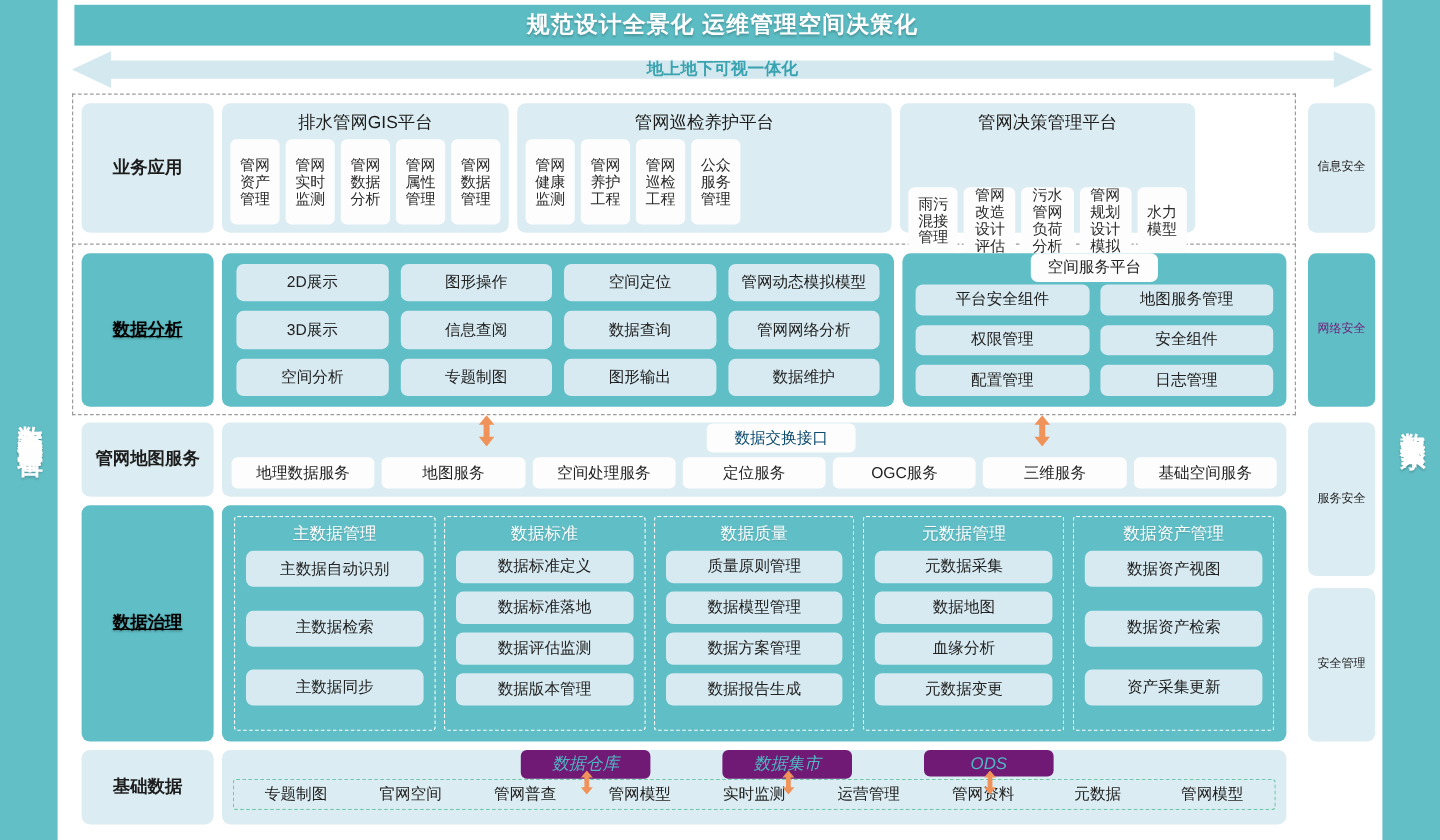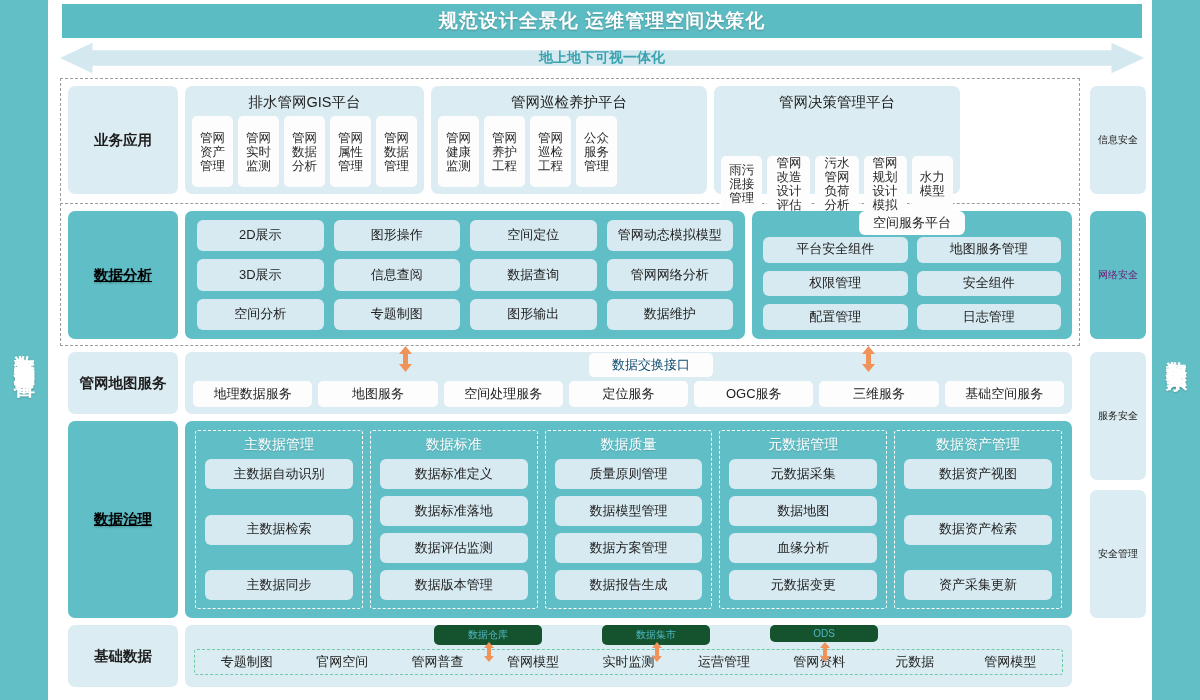--- a/index.html
+++ b/index.html
@@ -75,21 +75,21 @@
     padding: 3px 0 4px 0; white-space: nowrap;
   }
   .biz-items { display: flex; gap: 5px; flex: 1 1 auto; }
   .biz-cell {
     background: #fdfdfe; border-radius: 5px; width: 41px;
     display: flex; align-items: center; justify-content: center;
     font-size: 12.5px; line-height: 1.12; color: #2b2b2b; text-align: center;
     writing-mode: horizontal-tb; word-break: break-all; padding: 0 4px;
   }
   #g-gis { width: 239px; }
-  #g-xj  { width: 276px; }
+  #g-xj  { width: 312px; }
   #g-js  { width: 246px; gap: 40px; }
   #g-js .biz-cell { width: 50px; }
   #g-js .biz-cell.wide { width: 52px; }
 
   
   #row-ana { left: 68px; top: 211px; width: 1004px; height: 128px; gap: 7px; }
   #row-ana .row-label { width: 110px; }
   #ana-main {
     background: #5fbec6; border-radius: 7px; width: 560px; flex: 0 0 auto;
     display: flex; gap: 10px; padding: 9px 12px; justify-content: space-between;
@@ -136,21 +136,21 @@
 
   
   #row-gov { left: 68px; top: 421px; width: 1004px; height: 197px; gap: 7px; }
   #row-gov .row-label { width: 110px; }
   #gov-panel {
     background: #5fbec6; border-radius: 7px; flex: 1 1 auto;
     display: flex; gap: 7px; padding: 9px 10px;
   }
   .gov-col {
     border: 1px dashed #ffffff; border-radius: 3px; flex: 1 1 0;
-    display: flex; flex-direction: column; padding: 5px 9px 8px 9px;
+    display: flex; flex-direction: column; padding: 5px 9px 20px 9px;
   }
   .gov-title {
     text-align: center; color: #fff; font-size: 14px; padding-bottom: 5px;
     text-shadow: 0 1px 1px rgba(0,0,0,.15); white-space: nowrap;
   }
   .gov-items { flex: 1 1 auto; display: flex; flex-direction: column; gap: 7px; }
   .gov-items.spread { justify-content: space-between; gap: 0; }
   .gov-items.spread .pill { flex: 0 0 30px; }
 
   
@@ -161,23 +161,23 @@
     position: relative; padding: 24px 9px 6px 9px;
   }
   #base-inner {
     border: 1px dashed #6fc9a8; border-radius: 3px; height: 26px;
     display: flex; align-items: center; padding: 0 4px;
   }
   .base-cell {
     flex: 1 1 0; text-align: center; font-size: 13px; color: #222; white-space: nowrap;
   }
   .base-tab {
-    position: absolute; top: 0px; background: #14532d; border-radius: 5px;
+    position: absolute; top: 0px; background: #701a75; border-radius: 5px;
     padding: 3px 0; width: 108px; text-align: center;
-    font-size: 10px; color: #4fb6c2;
+    font-size: 14px; color: #4fb6c2; font-style: italic;
   }
   #bt-1 { left: 249px; }
   #bt-2 { left: 417px; }
   #bt-3 { left: 585px; }
   #barw-1 { top: 17px; left: 298px; }
   #barw-2 { top: 17px; left: 466px; }
   #barw-3 { top: 17px; left: 634px; }
   .arw-sm { position: absolute; width: 12px; height: 20px; }
 
   

